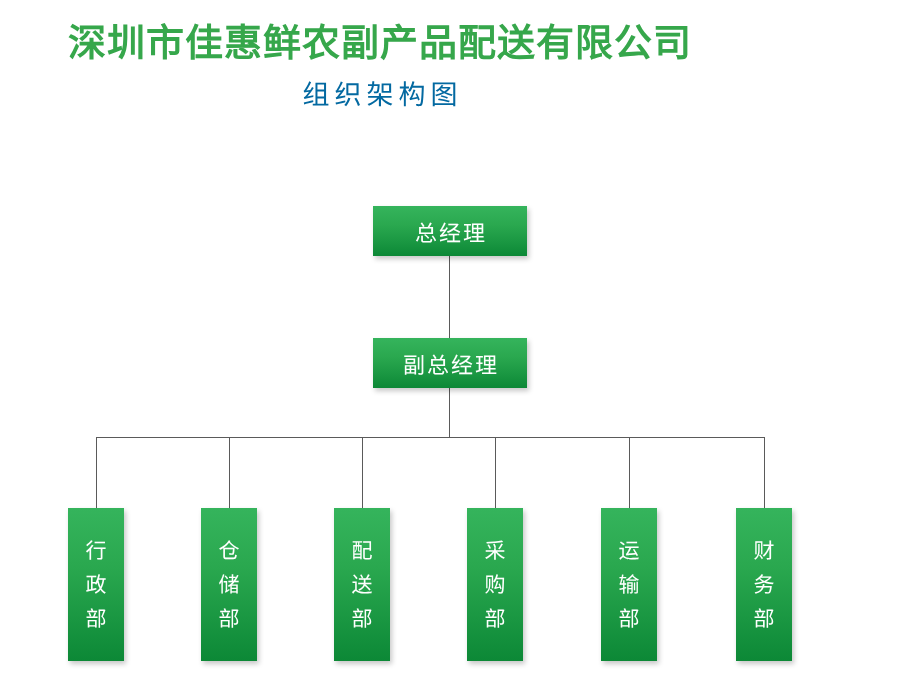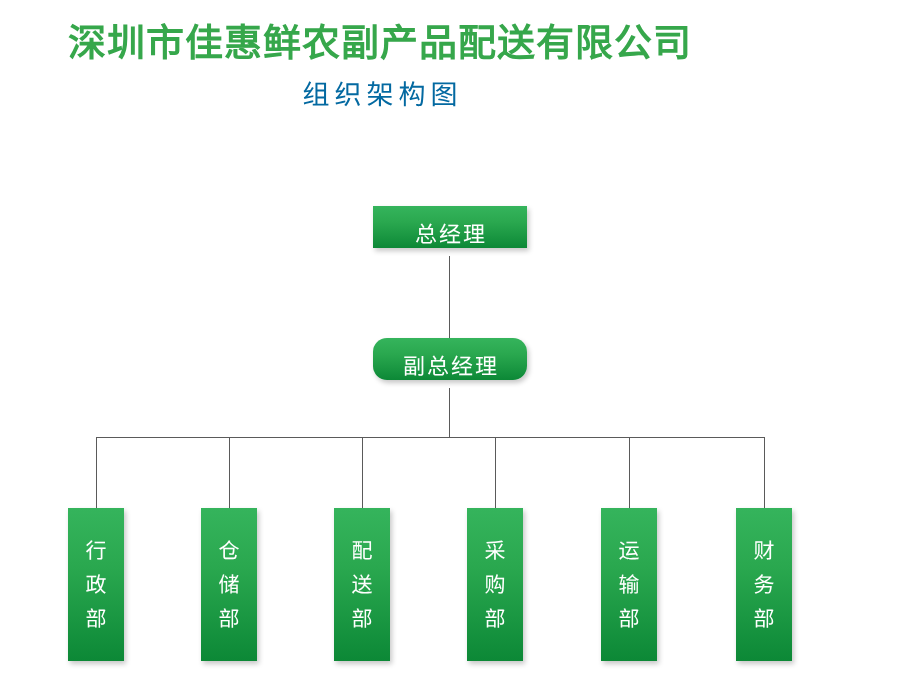--- a/index.html
+++ b/index.html
@@ -64,25 +64,24 @@
     box-shadow: 2px 3px 5px rgba(0, 0, 0, 0.22);
     display: flex;
     align-items: center;
     justify-content: center;
     text-align: center;
     user-select: none;
   }
 
   .node-exec {
     width: 154px;
-    height: 42px;
+    height: 50px;
     font-size: 22px;
     letter-spacing: 2px;
     text-indent: 2px;
-    align-items: flex-end;
   }
 
   .node-dept {
     width: 56px;
     height: 153px;
     font-size: 21px;
     align-items: flex-start;
     padding-top: 26px;
   }
   .dept-stack {
@@ -113,21 +112,21 @@
   <div class="line line-v" style="left:229px; top:437px; height:71px;"></div>
   <div class="line line-v" style="left:362px; top:437px; height:71px;"></div>
   <div class="line line-v" style="left:495px; top:437px; height:71px;"></div>
   <div class="line line-v" style="left:629px; top:437px; height:71px;"></div>
   <div class="line line-v" style="left:764px; top:437px; height:71px;"></div>
 
   <div class="node node-exec" style="left:373px; top:206px;">
     <span>总经理</span>
   </div>
 
-  <div class="node node-exec" style="left:373px; top:338px;border-radius:14px;">
+  <div class="node node-exec" style="left:373px; top:338px;">
     <span>副总经理</span>
   </div>
 
   <div class="node node-dept" style="left:68px; top:508px;">
     <span class="dept-stack">
       <span class="dept-char">行</span>
       <span class="dept-char">政</span>
       <span class="dept-char">部</span>
     </span>
   </div>

